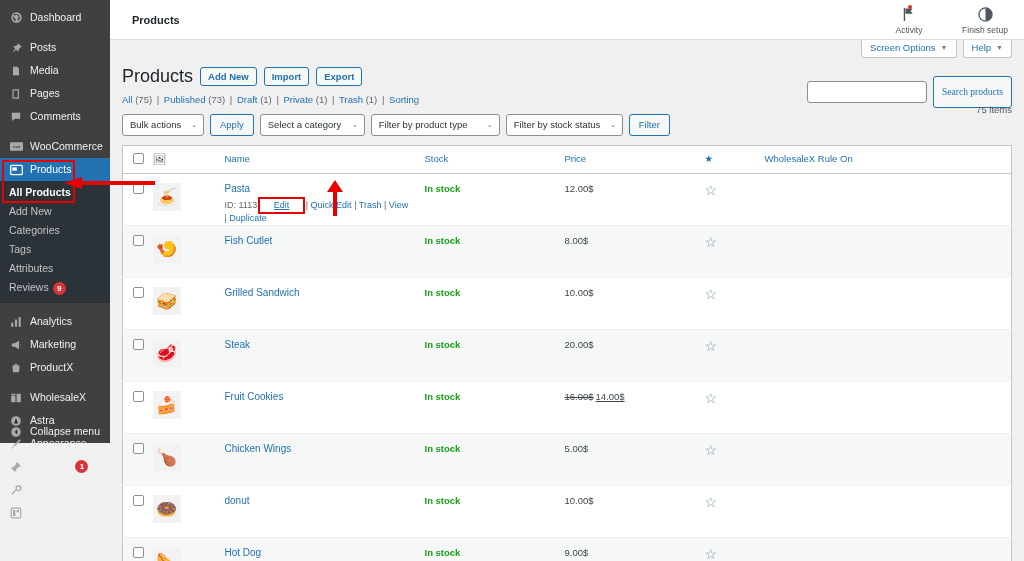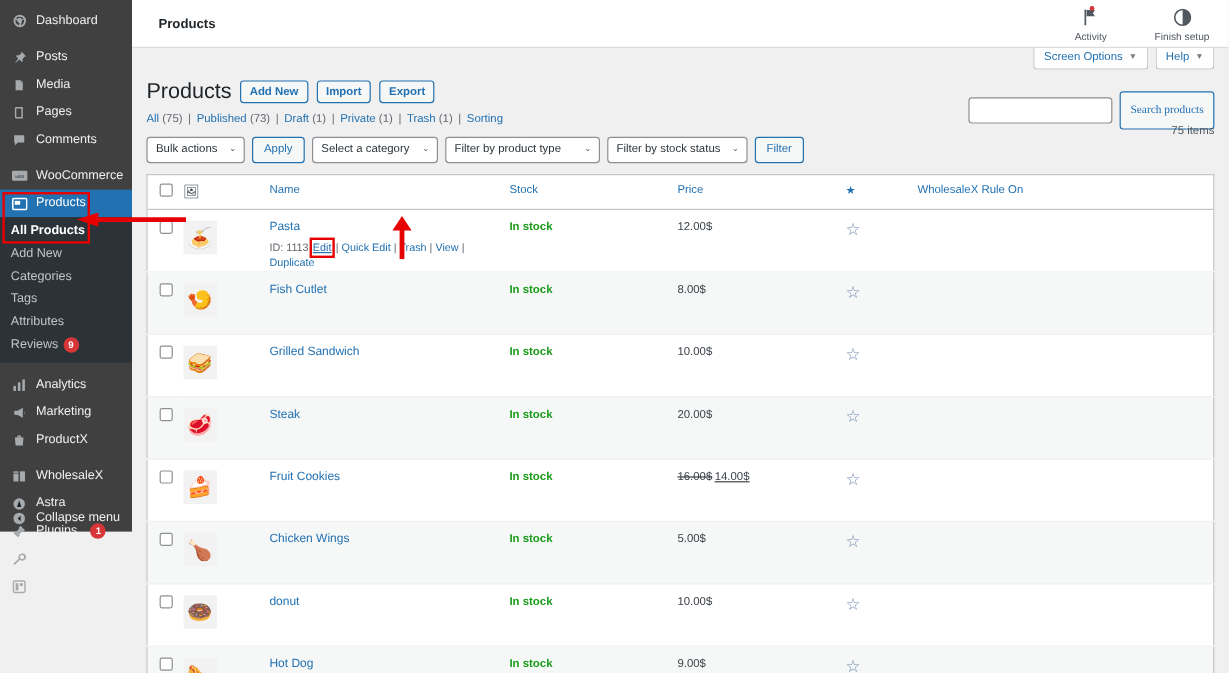--- a/index.html
+++ b/index.html
@@ -147,21 +147,21 @@
     background: #fff; display: inline-block;
   }
   .thumb {
     width: 28px; height: 28px; background: #f2f2f2; display: flex;
     align-items: center; justify-content: center; font-size: 17px; line-height: 1;
   }
   .prod-name { font-size: 10px; color: #2271b1; font-weight: normal; line-height: 1.25; }
   .row-actions { font-size: 9px; color: #2271b1; line-height: 1.45; margin-top: 3px; width: 185px; }
   .row-actions .rid { color: #646970; }
   .row-actions .sep { color: #646970; }
-  .row-actions .hl { position: relative; display: inline-block; padding: 0 1px; color: #2271b1; text-decoration: underline; }
+  .row-actions .hl { position: relative; display: inline-block; padding: 0 14px; color: #2271b1; text-decoration: underline; }
   .row-actions .hl::after {
     content: ""; position: absolute; left: -2px; top: -2px; right: -2px; bottom: -2px;
     border: 2px solid #e60000;
   }
   .stock-in { color: #1a9d1a; font-weight: bold; font-size: 9.5px; }
   .price { color: #3c434a; font-size: 9.5px; }
   .price .old { text-decoration: line-through; color: #3c434a; }
   .price .new { text-decoration: underline; color: #3c434a; margin-left: 2px; }
   .star-ico { color: #7590b5; font-size: 14px; line-height: 1; }
   .th-star { color: #1d2327; font-size: 11px; }
@@ -290,20 +290,28 @@
       <span>WholesaleX</span>
     </div>
         <div class="menu-item">
       <span class="mi-ico">
             <svg width="12" height="12" viewBox="0 0 20 20" fill="currentColor">
               <circle cx="10" cy="10" r="8"></circle>
               <path d="M10 5l-3 9h6l-3-9z" fill="#1d2327"></path>
             </svg>
           </span>
       <span>Astra</span>
+    </div>
+        <div class="menu-item">
+      <span class="mi-ico">
+            <svg width="12" height="12" viewBox="0 0 20 20" fill="currentColor">
+              <path d="M16 2l2 2-9 9-3 1 1-3 9-9zM5 14l1 1-3 3-1-1 3-3z"></path>
+            </svg>
+          </span>
+      <span>Appearance</span>
     </div>
         <div class="menu-item">
       <span class="mi-ico">
             <svg width="12" height="12" viewBox="0 0 20 20" fill="currentColor">
               <path d="M12 2l6 6-3 3-1-1-4 4 1 1-3 3-6-6 3-3 1 1 4-4-1-1 3-3z"></path>
             </svg>
           </span>
       <span>Plugins</span>
           <span class="badge">1</span>
     </div>

